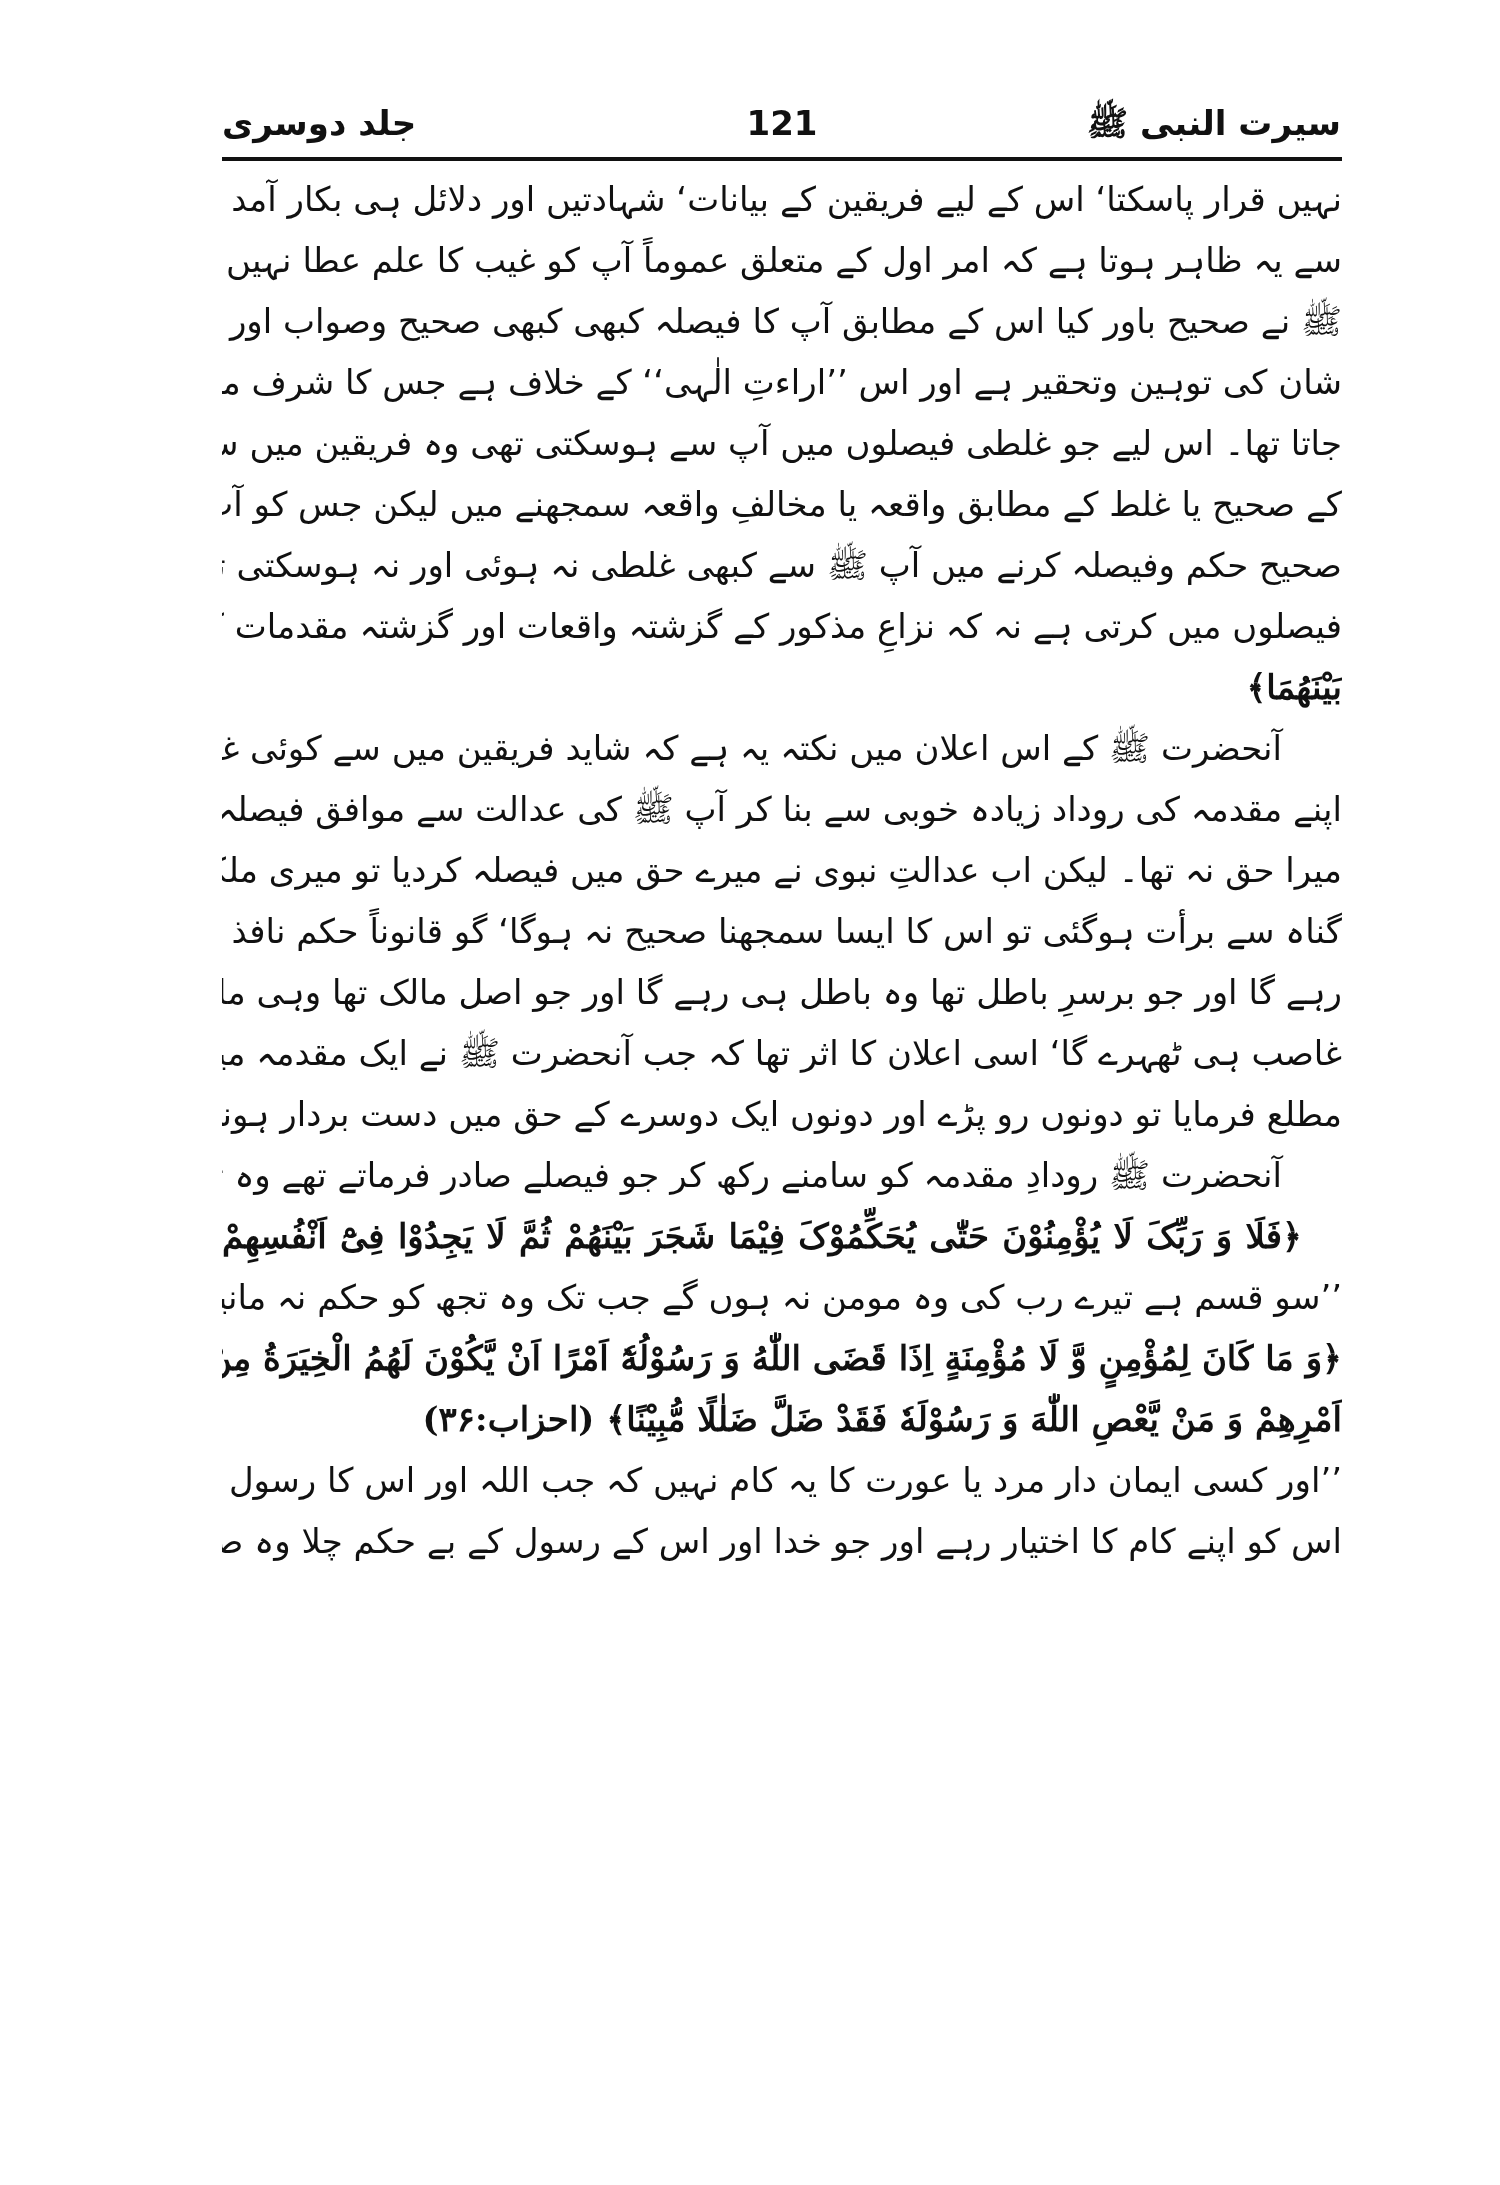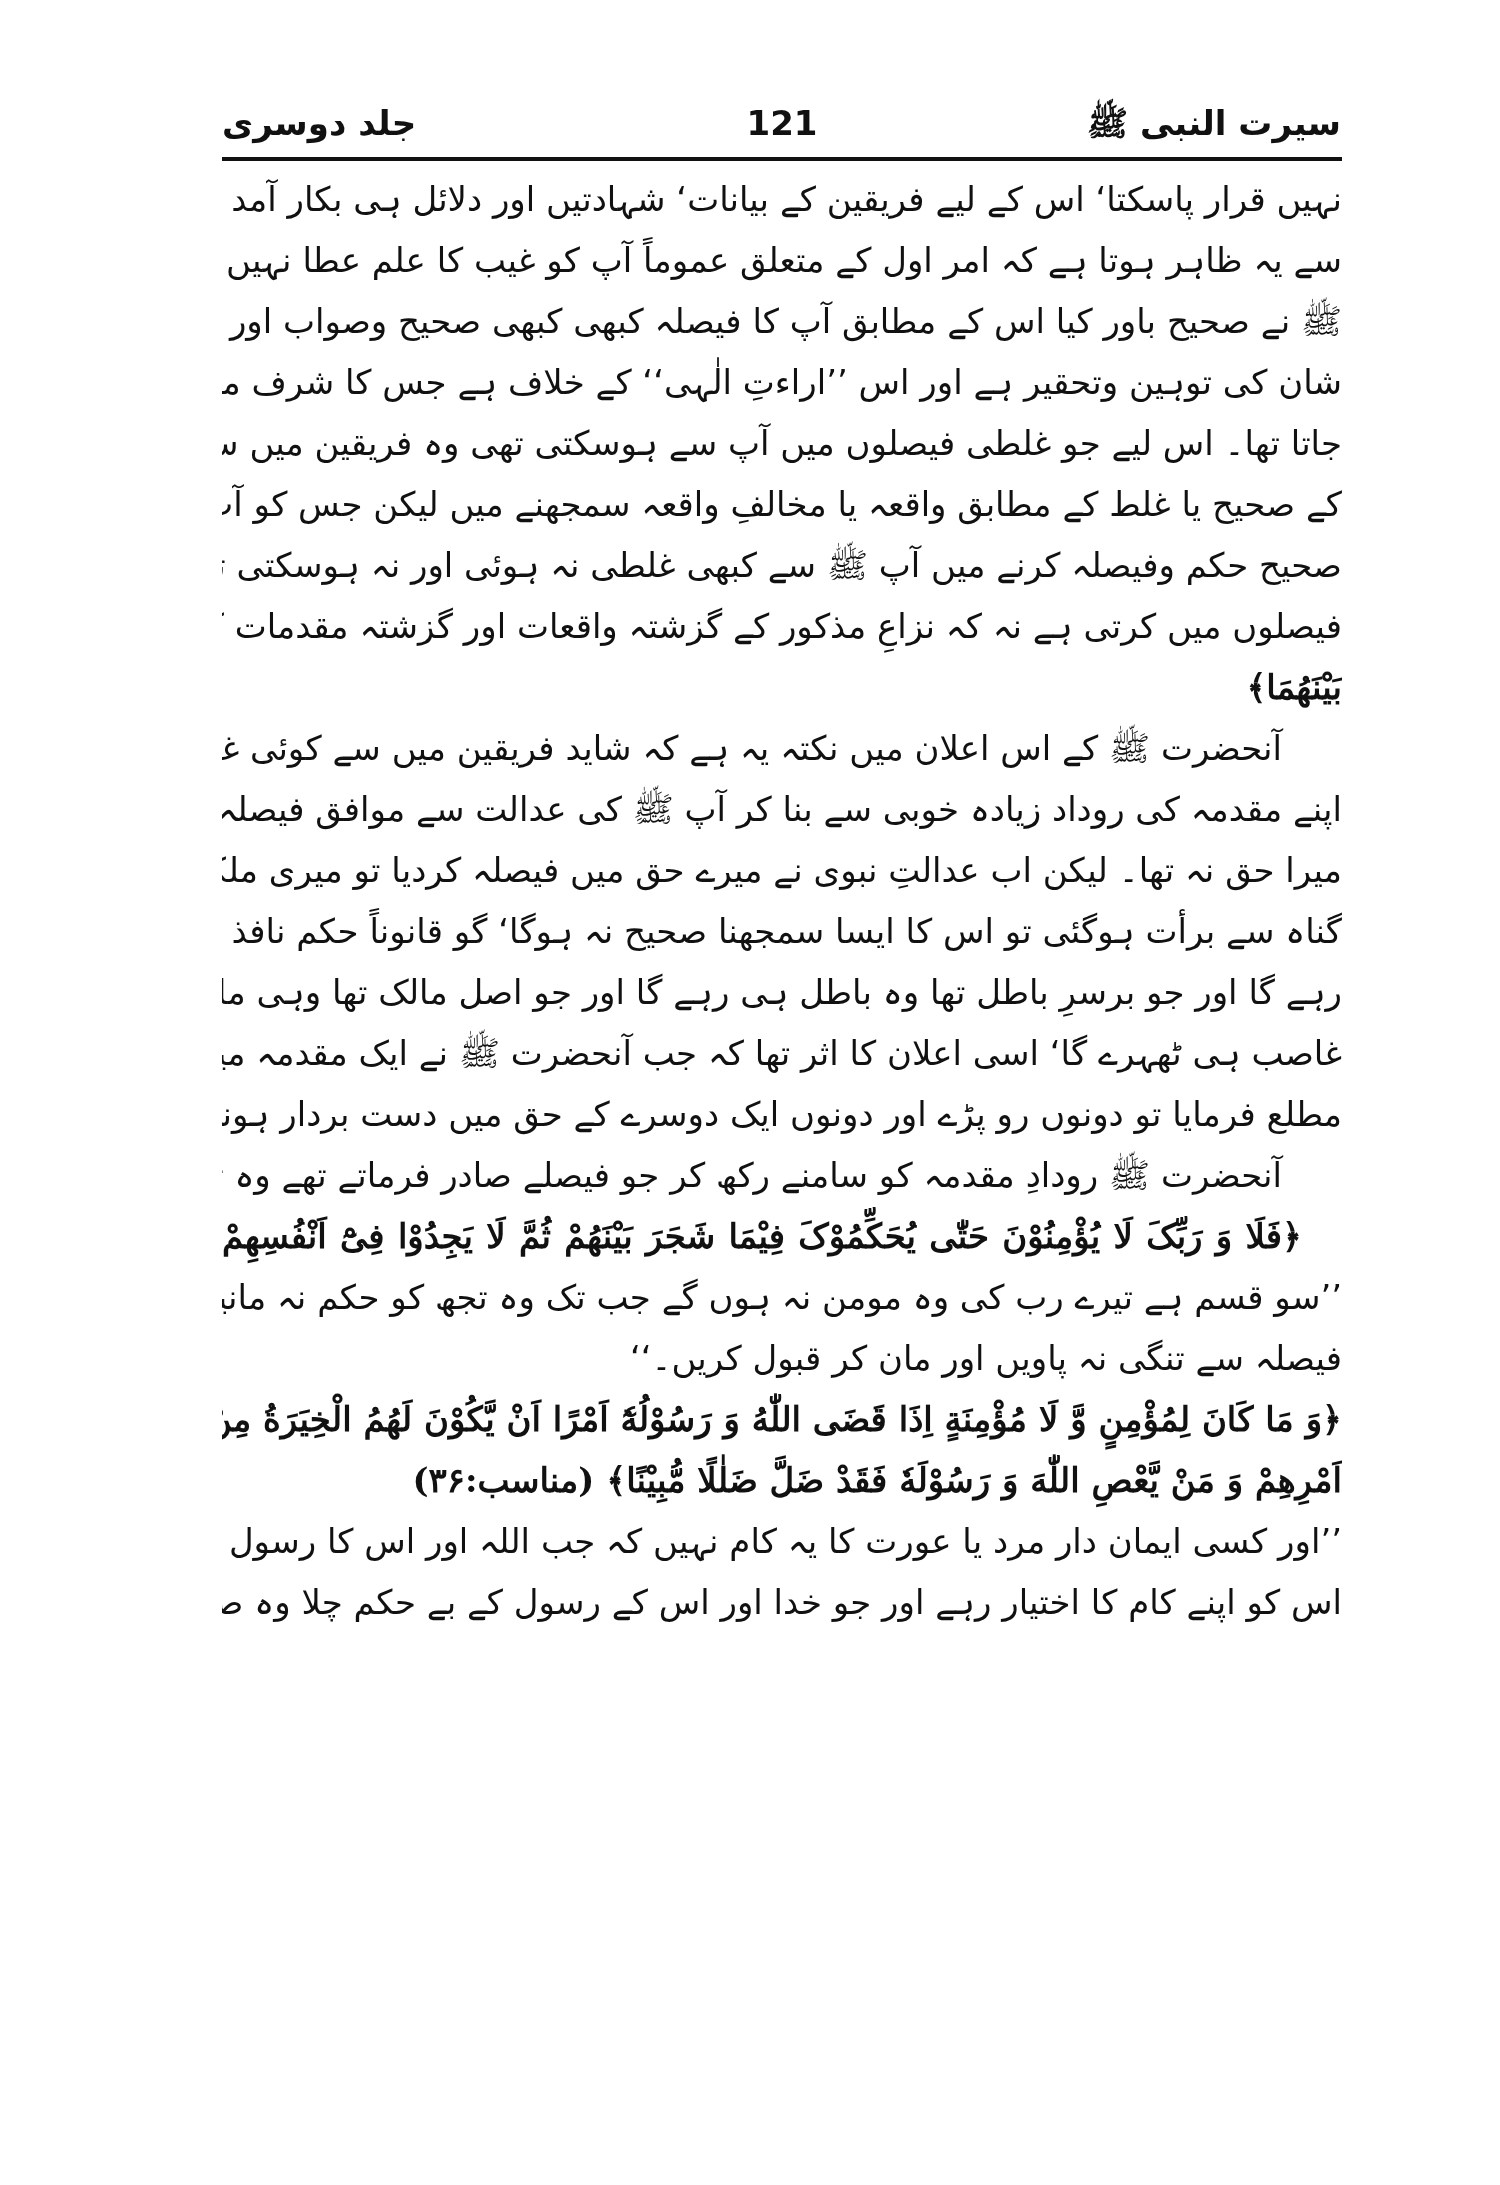--- a/index.html
+++ b/index.html
@@ -53,23 +53,22 @@
       <div class="line">مطلع فرمایا تو دونوں رو پڑے اور دونوں ایک دوسرے کے حق میں دست بردار ہونے پر آمادہ ہوگئے۔ (ابوداؤد</div>
     </div>
 
     <div>
       <div class="line indent">آنحضرت ﷺ رودادِ مقدمہ کو سامنے رکھ کر جو فیصلے صادر فرماتے تھے وہ تمام تر حق‘ منصفانہ اور صحیح ہوتے</div>
     </div>
 
     <div>
       <div class="line arabic verse-indent">﴿فَلَا وَ رَبِّکَ لَا یُؤْمِنُوْنَ حَتّٰی یُحَکِّمُوْکَ فِیْمَا شَجَرَ بَیْنَهُمْ ثُمَّ لَا یَجِدُوْا فِیْٓ اَنْفُسِهِمْ</div>
       <div class="line">’’سو قسم ہے تیرے رب کی وہ مومن نہ ہوں گے جب تک وہ تجھ کو حکم نہ مانیں‘ پھر اپنے دلوں میں تیرے</div>
-      <div class="line short">فیصلہ سے تنگی نہ پاویں اور مان کر قبول کریں۔‘‘</div>
     </div>
 
     <div>
       <div class="line arabic">﴿وَ مَا کَانَ لِمُؤْمِنٍ وَّ لَا مُؤْمِنَةٍ اِذَا قَضَی اللّٰهُ وَ رَسُوْلُهٗٓ اَمْرًا اَنْ یَّکُوْنَ لَهُمُ الْخِیَرَةُ مِنْ</div>
-      <div class="line short arabic">اَمْرِهِمْ وَ مَنْ یَّعْصِ اللّٰهَ وَ رَسُوْلَهٗ فَقَدْ ضَلَّ ضَلٰلًا مُّبِیْنًا﴾ (مناسب:۳۶)</div>
+      <div class="line short arabic">اَمْرِهِمْ وَ مَنْ یَّعْصِ اللّٰهَ وَ رَسُوْلَهٗ فَقَدْ ضَلَّ ضَلٰلًا مُّبِیْنًا﴾ (احزاب:۳۶)</div>
       <div class="line">’’اور کسی ایمان دار مرد یا عورت کا یہ کام نہیں کہ جب اللہ اور اس کا رسول کسی بات کا فیصلہ کردے تو بھی</div>
       <div class="line short">اس کو اپنے کام کا اختیار رہے اور جو خدا اور اس کے رسول کے بے حکم چلا وہ صریح گمراہ ہوا۔‘‘</div>
     </div>
   </div>
 </div>
 
 </body></html>

